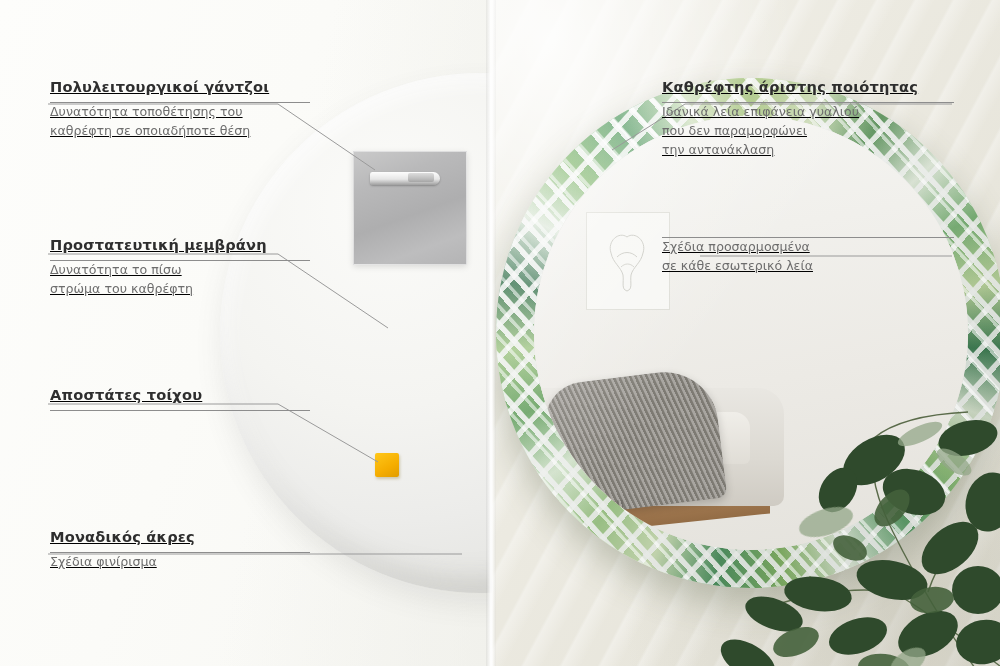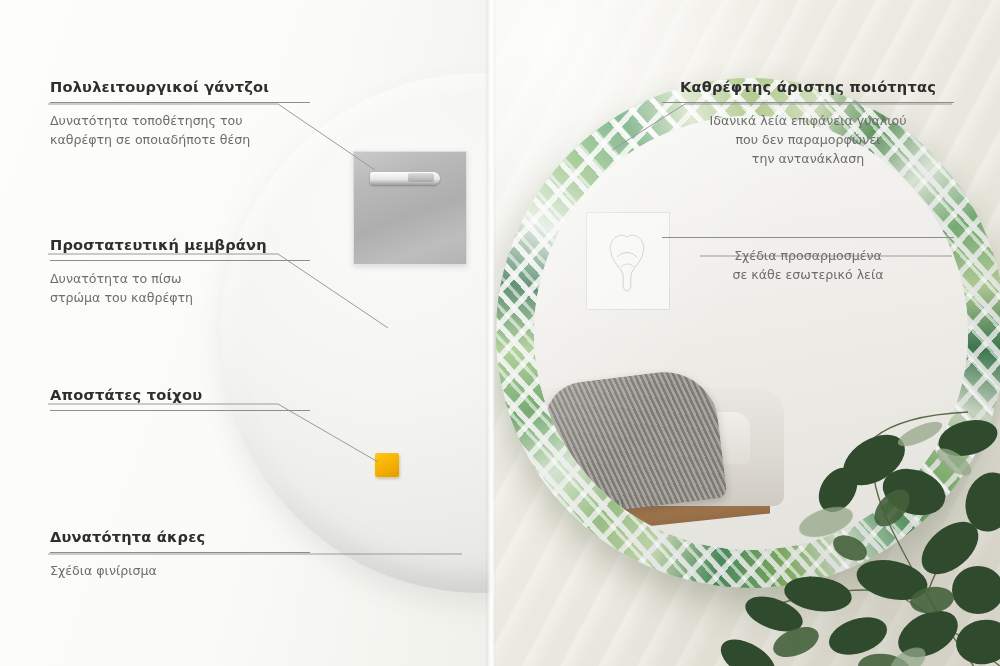--- a/index.html
+++ b/index.html
@@ -182,32 +182,32 @@
   .glass-sheen{
     position:absolute;inset:0;border-radius:50%;
     background:linear-gradient(128deg,rgba(255,255,255,.70) 0%,rgba(255,255,255,.25) 22%,rgba(255,255,255,0) 45%);
     pointer-events:none;
   }
 
   
   .foliage{position:absolute;right:-8px;bottom:-6px;width:330px;height:330px;}
 
   
-  .callout{position:absolute;}
+  .callout{position:absolute;text-decoration:underline;}
   .c-title{
     font-size:14.6px;font-weight:700;color:#2e2e2e;letter-spacing:.2px;
     white-space:nowrap;
   }
   .c-rule{height:1px;background:#8d8d8d;margin-top:7px;}
   .c-body{
-    margin-top:9px;font-size:12.6px;line-height:1.5;color:#6d6d6d;
+    font-size:12.6px;line-height:1.5;color:#6d6d6d;
     white-space:pre-line;
   }
   .left-block{left:50px;text-align:left;}
-  .right-block{right:46px;text-align:center;}
+  .right-block{right:46px;text-align:left;}
 
   
   .leader{position:absolute;pointer-events:none;}
 </style>
 </head>
 <body>
 
 <div class="stage">
 
   <div class="panel-left"></div>
@@ -321,21 +321,21 @@
     <div class="c-body">Δυνατότητα το πίσω
 στρώμα του καθρέφτη</div>
   </div>
 
   <div class="callout left-block" style="top:386px;width:260px;">
     <div class="c-title">Αποστάτες τοίχου</div>
     <div class="c-rule"></div>
   </div>
 
   <div class="callout left-block" style="top:528px;width:260px;">
-    <div class="c-title">Δυνατότητα άκρες</div>
+    <div class="c-title">Μοναδικός άκρες</div>
     <div class="c-rule"></div>
     <div class="c-body">Σχέδια φινίρισμα</div>
   </div>
 
   <div class="callout right-block" style="top:78px;width:292px;">
     <div class="c-title">Καθρέφτης άριστης ποιότητας</div>
     <div class="c-rule"></div>
     <div class="c-body">Ιδανικά λεία επιφάνεια γυαλιού
 που δεν παραμορφώνει
 την αντανάκλαση</div>

